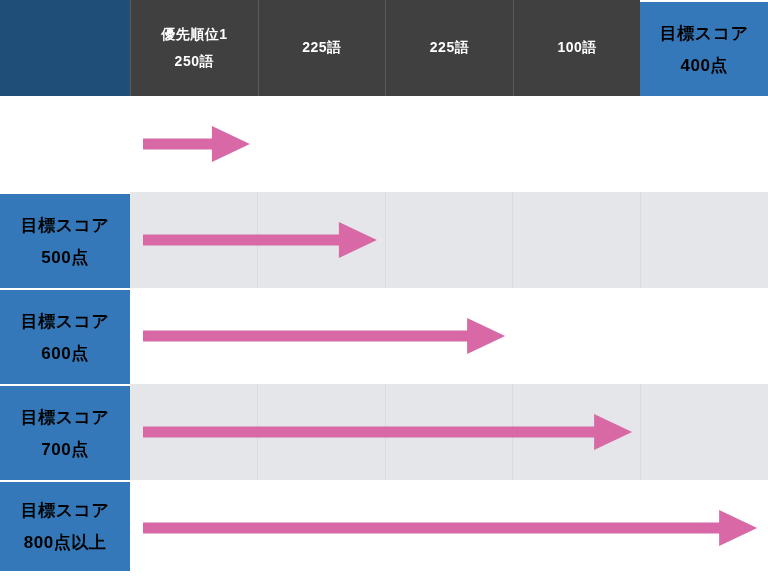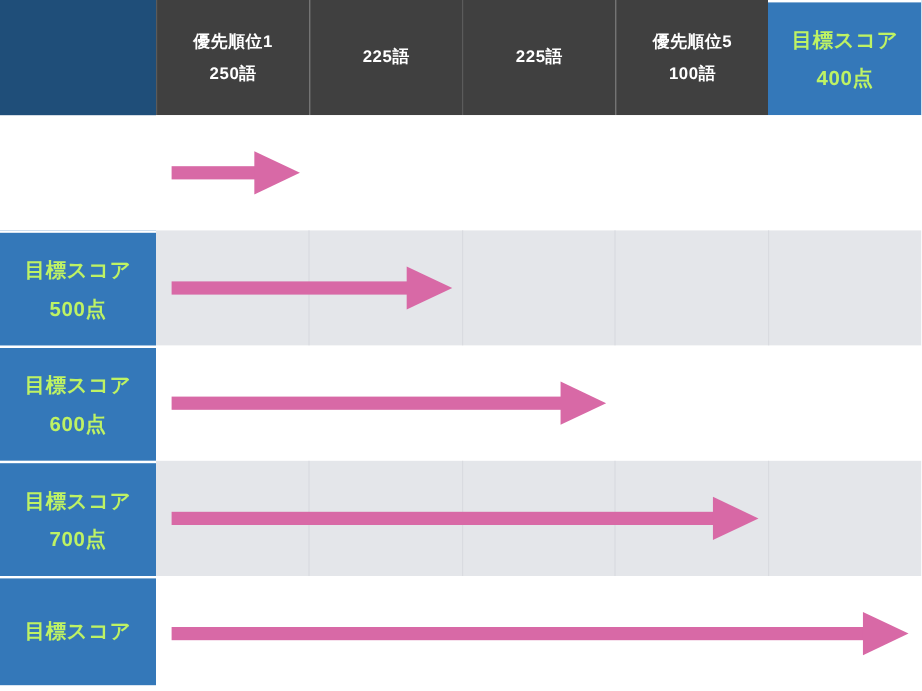--- a/index.html
+++ b/index.html
@@ -32,21 +32,21 @@
     flex-direction: column;
     align-items: center;
     justify-content: center;
     gap: 9px;
     letter-spacing: 0.5px;
   }
   
   .row-header-cell {
     background: #3478b9;
     border-top: 2px solid #ffffff;
-    color: #bef264;
+    color: #000000;
     font-weight: bold;
     font-size: 17px;
     display: flex;
     flex-direction: column;
     align-items: center;
     justify-content: center;
     gap: 9px;
     letter-spacing: 0.5px;
   }
   .row-header-cell.last {
@@ -82,21 +82,20 @@
     <span>優先順位1</span>
     <span>250語</span>
   </div>
   <div class="header-cell">
     <span>225語</span>
   </div>
   <div class="header-cell">
     <span>225語</span>
   </div>
   <div class="header-cell">
-    <span>優先順位5</span>
     <span>100語</span>
   </div>
 
   <div class="row-header-cell">
     <span>目標スコア</span>
     <span>400点</span>
   </div>
   <div class="row-area white">
     <div class="sep-cell"></div>
     <div class="sep-cell"></div>
@@ -152,20 +151,21 @@
     <div class="sep-cell"></div>
     <div class="sep-cell"></div>
     <svg class="arrow-svg" viewBox="0 0 638 96" preserveAspectRatio="none">
         <rect x="13" y="42.5" width="453.106" height="11" fill="#d869a6"></rect>
         <polygon points="464.106,30 502.106,48 464.106,66" fill="#d869a6"></polygon>
       </svg>
   </div>
 
   <div class="row-header-cell last">
     <span>目標スコア</span>
+    <span>800点以上</span>
   </div>
   <div class="row-area white">
     <div class="sep-cell"></div>
     <div class="sep-cell"></div>
     <div class="sep-cell"></div>
     <div class="sep-cell"></div>
     <div class="sep-cell"></div>
     <svg class="arrow-svg" viewBox="0 0 638 96" preserveAspectRatio="none">
         <rect x="13" y="42.5" width="578.154" height="11" fill="#d869a6"></rect>
         <polygon points="589.154,30 627.154,48 589.154,66" fill="#d869a6"></polygon>

